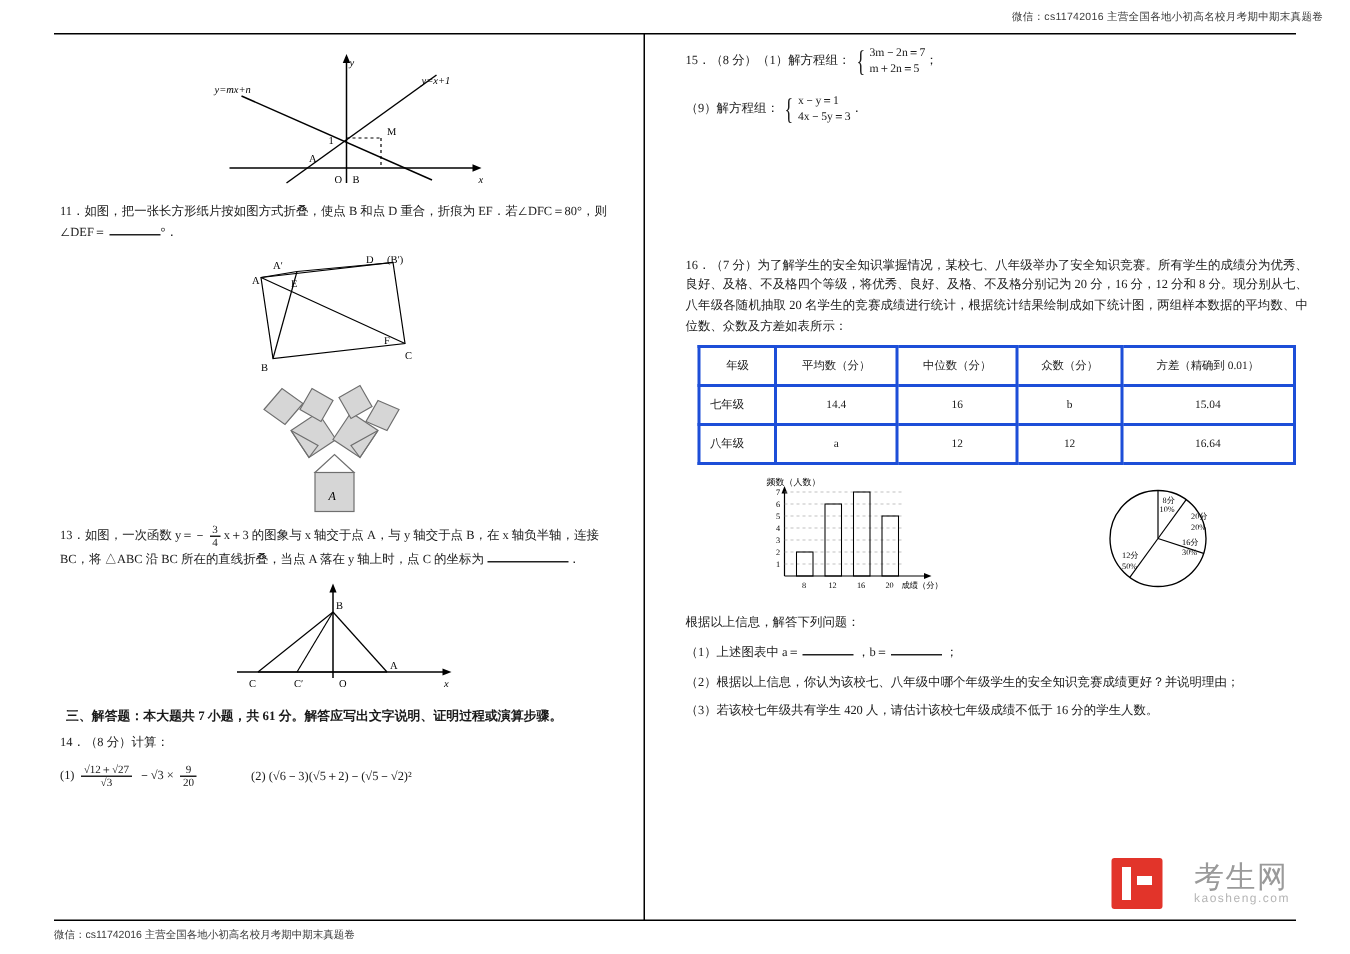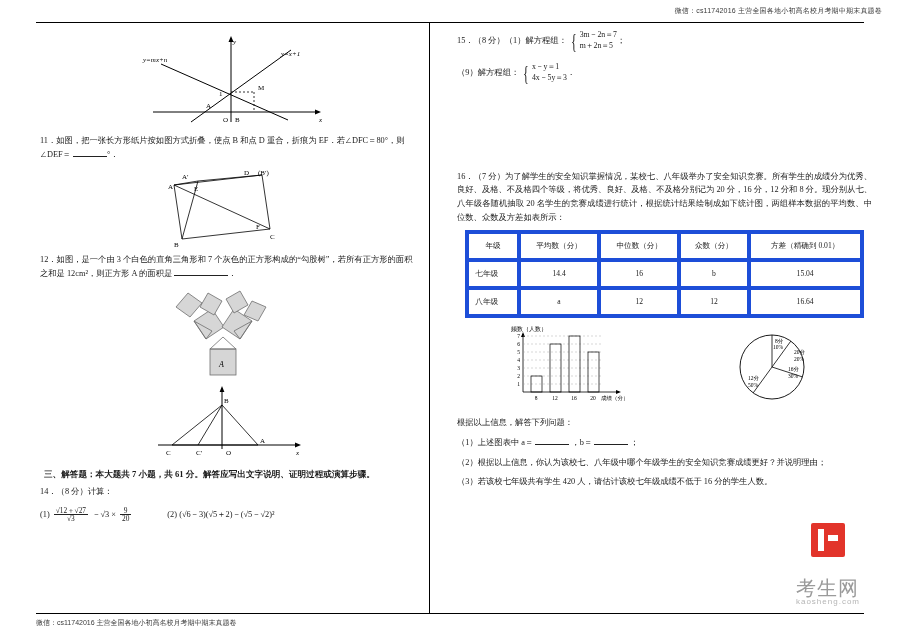--- a/index.html
+++ b/index.html
@@ -52,42 +52,42 @@
   
   .fig{display:block;margin:4px auto;}
   .fig-wrap{text-align:center;}
 
   
   table.stat{
     border-collapse:collapse;margin:6px auto 4px auto;width:96%;
     font-size:7.6px;
   }
   table.stat th,table.stat td{
-    border:4px solid #1d4ed8;padding:4px 3px;text-align:center;height:16px;
+    border:2px solid #1d4ed8;padding:4px 3px;text-align:center;height:16px;
     font-weight:normal;
   }
   table.stat td.left{text-align:left;padding-left:6px;}
 
   .chart-titles{
     display:flex;justify-content:space-around;font-size:7px;margin-top:2px;
   }
   .charts{display:flex;justify-content:space-around;align-items:flex-start;}
   .frac{display:inline-block;vertical-align:middle;text-align:center;font-size:7.4px;line-height:1.05;margin:0 2px;}
   .frac .num{display:block;border-bottom:1px solid #222;padding:0 2px;}
   .frac .den{display:block;padding:0 2px;}
   .brace{
     display:inline-block;vertical-align:middle;font-size:20px;line-height:.8;
     transform:scaleX(.6);margin-right:1px;
   }
   .sysbox{display:inline-block;vertical-align:middle;font-size:7.8px;line-height:1.4;text-align:left;}
 
   
   .logo{
     position:absolute;right:40px;bottom:30px;
-    display:flex;align-items:center;gap:21px;flex-direction:column;
+    display:flex;align-items:center;gap:21px;
   }
   .logo-mark{
     width:34px;height:34px;background:#e2342a;position:relative;border-radius:2px;
   }
   .logo-mark:before{
     content:"";position:absolute;left:7px;top:6px;width:6px;height:22px;background:#fff;
   }
   .logo-mark:after{
     content:"";position:absolute;left:17px;top:12px;width:10px;height:6px;background:#fff;
   }
@@ -146,24 +146,20 @@
         <text x="30" y="22" font-size="7" font-family="Liberation Serif">A</text>
         <text x="56" y="24" font-size="7" font-family="Liberation Serif">E</text>
         <text x="106" y="8" font-size="7" font-family="Liberation Serif">D</text>
         <text x="120" y="8" font-size="7" font-family="Liberation Serif">(B′)</text>
         <text x="36" y="80" font-size="7" font-family="Liberation Serif">B</text>
         <text x="118" y="62" font-size="7" font-family="Liberation Serif">F</text>
         <text x="132" y="72" font-size="7" font-family="Liberation Serif">C</text>
       </svg>
     </div>
 
-    <div class="q">
-      <span class="qtext">12．如图，是一个由 3 个白色的直角三角形和 7 个灰色的正方形构成的“勾股树”，若所有正方形的面积之和是 12cm²，则正方形 A 的面积是</span>
-      <span class="blank lg"></span><span>．</span>
-    </div>
 
     <div class="fig-wrap">
       <svg class="fig" width="160" height="92" viewBox="0 0 160 92">
         <g stroke="#6f6f6f" stroke-width="0.8" fill="#d6d6d6">
           <rect x="62" y="62" width="26" height="26"></rect>
           <polygon points="46,34 64,22 76,40 58,52"></polygon>
           <polygon points="86,22 104,34 92,52 74,40"></polygon>
           <polygon points="28,20 40,6 54,16 42,30"></polygon>
           <polygon points="60,6 74,14 66,28 52,20"></polygon>
           <polygon points="78,12 92,4 100,18 86,26"></polygon>
@@ -171,20 +167,24 @@
         </g>
         <g fill="none" stroke="#6f6f6f" stroke-width="0.8">
           <polygon points="62,62 88,62 75,50"></polygon>
           <polygon points="58,52 46,34 64,44"></polygon>
           <polygon points="92,52 104,34 86,44"></polygon>
         </g>
         <text x="71" y="80" font-size="8" font-style="italic" font-family="Liberation Serif">A</text>
       </svg>
     </div>
 
+    <div class="q">
+      <span>13．如图，一次函数 y＝－</span><span class="frac"><span class="num">3</span><span class="den">4</span></span><span>x＋3 的图象与 x 轴交于点 A，与 y 轴交于点 B，在 x 轴负半轴，连接 BC，将 △ABC 沿 BC 所在的直线折叠，当点 A 落在 y 轴上时，点 C 的坐标为</span>
+      <span class="blank lg"></span><span>．</span>
+    </div>
 
     <div class="fig-wrap">
       <svg class="fig" width="180" height="76" viewBox="0 0 180 76">
         <line x1="84" y1="6" x2="84" y2="66" stroke="#000" stroke-width="1"></line>
         <polygon points="84,3 81.6,9 86.4,9" fill="#000"></polygon>
         <line x1="20" y1="62" x2="160" y2="62" stroke="#000" stroke-width="1"></line>
         <polygon points="163,62 157,59.6 157,64.4" fill="#000"></polygon>
         <line x1="84" y1="22" x2="120" y2="62" stroke="#000" stroke-width="0.8"></line>
         <line x1="84" y1="22" x2="34" y2="62" stroke="#000" stroke-width="0.8"></line>
         <line x1="34" y1="62" x2="120" y2="62" stroke="#000" stroke-width="0.8"></line>

